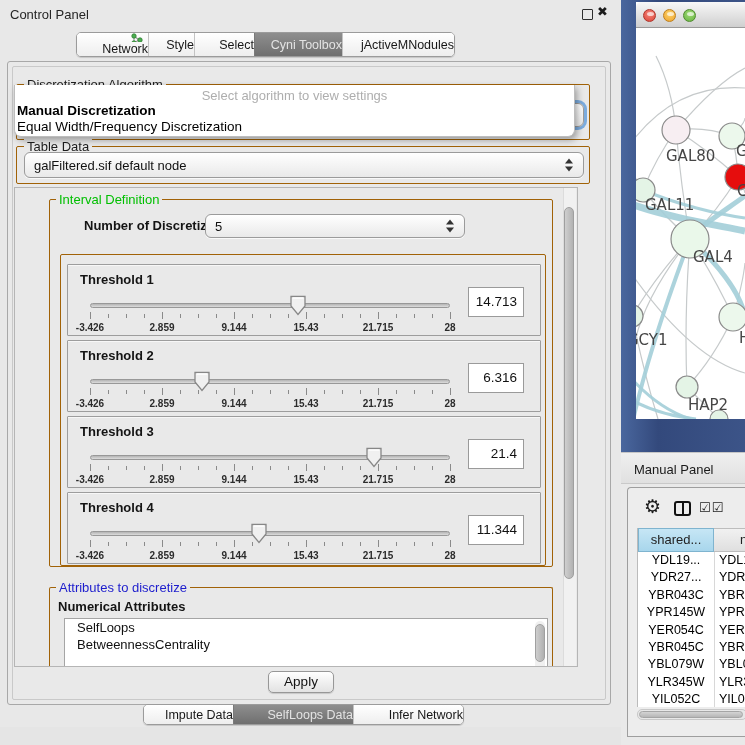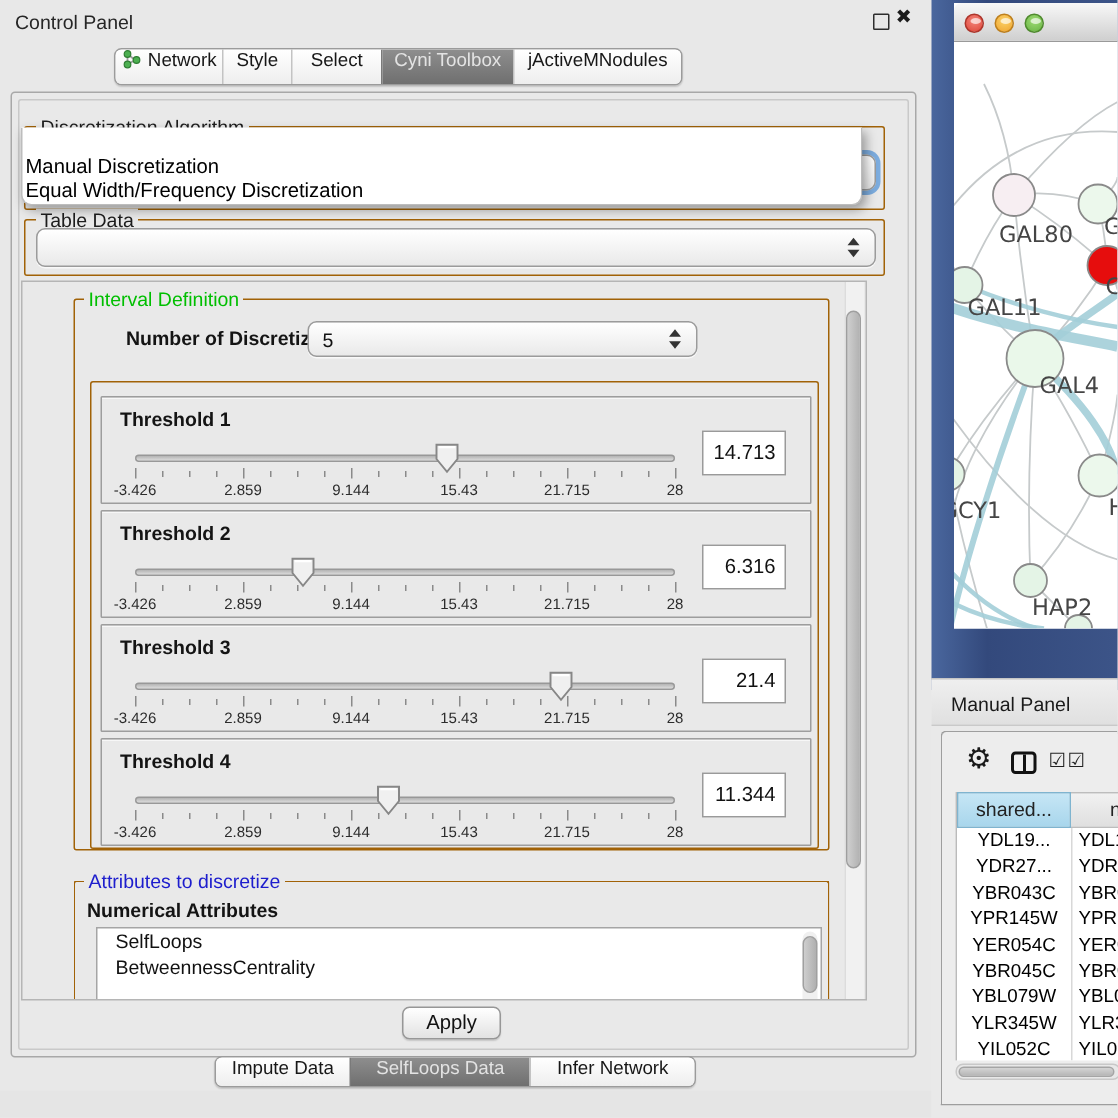--- a/index.html
+++ b/index.html
@@ -8,22 +8,22 @@
 
   
   .control-panel { position:absolute; left:0; top:0; width:621px; height:745px; background:#e8e8e8; }
   .cp-title { position:absolute; left:10px; top:7px; font-size:13px; color:#262626; }
   .cp-float { position:absolute; left:582px; top:9px; width:11px; height:11px; border:1.5px solid #2d2d2d; border-radius:1px; background:transparent; }
   .cp-close { position:absolute; left:597px; top:4px; font-size:13px; font-weight:bold; color:#1b1b1b; font-family:"DejaVu Sans",sans-serif; }
 
   
   .seg-bar { position:absolute; display:flex; border:1px solid #9b9b9b; border-radius:5px;
     overflow:hidden; background:linear-gradient(#ffffff,#ededed); box-shadow:0 1px 1px rgba(0,0,0,.15); }
-  .seg { display:flex; align-items:flex-start; justify-content:center; font-size:12.5px; color:#171717;
-    border-left:1px solid #c3c3c3; background:linear-gradient(#ffffff,#eeeeee); white-space:nowrap; overflow:hidden; }
+  .seg { display:flex; align-items:flex-end; justify-content:center; font-size:12.5px; color:#171717;
+    border-left:1px solid #c3c3c3; background:linear-gradient(#ffffff,#eeeeee); white-space:nowrap; overflow:hidden;flex-direction:column; }
   .seg:first-child { border-left:none; }
   .seg.sel { background:linear-gradient(#8e8e8e,#6f6f6f); color:#e3e3e3; border-left-color:#7a7a7a; }
   .top-tabs { left:76px; top:32px; height:25px; }
   .top-tabs .seg { height:23px; }
   .bottom-tabs { left:143px; top:704px; height:21px; }
   .bottom-tabs .seg { height:19px; }
 
   .net-icon-svg { margin-right:5px; }
 
   
@@ -45,21 +45,21 @@
   .stepper { position:absolute; right:9px; top:50%; transform:translateY(-50%); width:9px; }
   .stepper i { display:block; width:0; height:0; border-left:4.5px solid transparent; border-right:4.5px solid transparent; }
   .stepper .up { border-bottom:5px solid #333; margin-bottom:3px; }
   .stepper .dn { border-top:5px solid #333; }
 
   
   .popup { position:absolute; left:14px; top:85px; width:561px; height:52px; background:#ffffff;
     border:1px solid #bdbdbd; border-top:none; border-radius:0 0 7px 7px;
     box-shadow:2px 3px 7px rgba(0,0,0,.35); z-index:30; }
   .popup .prompt { position:absolute; left:0; right:0; top:3px; text-align:center; font-size:13px; color:#aeaeae; }
-  .popup .item1 { position:absolute; left:2px; top:18px; font-size:13.5px; font-weight:normal; color:#000; }
+  .popup .item1 { position:absolute; left:2px; top:18px; font-size:13.5px; font-weight:bold; color:#000; }
   .popup .item2 { position:absolute; left:2px; top:34px; font-size:13.5px; color:#000; }
 
   
   .viewport { position:absolute; left:14px; top:187px; width:564px; height:480px;
     border:1px solid #b5b5b5; background:#e9e9e9; overflow:hidden; }
   .vscroll-track { position:absolute; right:1px; top:0; width:13px; height:478px; background:#f1f1f1; border-left:1px solid #dcdcdc; }
   .vscroll-thumb { position:absolute; right:2.5px; top:19px; width:10px; height:372px; border-radius:5px;
     background:linear-gradient(90deg,#cfcfcf,#b2b2b2); border:1px solid #9f9f9f; }
 
   .bold13 { font-size:13px; font-weight:bold; color:#141414; position:absolute; white-space:nowrap; }
@@ -67,21 +67,21 @@
   
   .thr-panel { position:absolute; left:6px; width:474px; height:72px; background:#e9e9e9;
     border:1px solid #9d9d9d; border-radius:1px; box-shadow:inset 0 1px 0 #f7f7f7; }
   .thr-label { position:absolute; left:12px; top:7px; font-size:13px; font-weight:bold; color:#141414; }
   .slider-wrap { position:absolute; left:20px; top:30px; width:364px; height:40px; }
   .sl-track { position:absolute; left:2px; top:8px; width:360px; height:5px; border-radius:3px;
     background:linear-gradient(#b4b4b4,#dcdcdc); border:1px solid #989898; }
   .tick { position:absolute; width:1px; background:#8a8a8a; }
   .tick.major { top:17px; height:7px; }
   .tick.minor { top:19px; height:4px; }
-  .tick-lbl { position:absolute; top:27px; width:50px; text-align:center; font-size:10px; font-weight:normal; color:#2c2c2c; }
+  .tick-lbl { position:absolute; top:27px; width:50px; text-align:center; font-size:10px; font-weight:bold; color:#2c2c2c; }
   .thumb { position:absolute; top:0px; width:18px; height:22px; }
   .val-box { position:absolute; left:400px; top:22px; width:56px; height:30px; background:#fff;
     border:1px solid #9a9a9a; font-size:13.5px; color:#111; text-align:right; padding:6px 6px 0 0; }
 
   
   .attr-list { position:absolute; left:14px; top:30px; width:484px; height:56px; background:#ffffff;
     border:1px solid #a5a5a5; overflow:hidden; }
   .attr-item { font-size:13px; color:#111; padding-left:12px; height:17px; line-height:17px; white-space:nowrap; }
   .list-scroll { position:absolute; right:2px; top:2px; width:10px; height:50px; background:#f0f0f0; border-radius:5px; }
   .list-thumb { position:absolute; right:0; top:3px; width:10px; height:38px; border-radius:5px;
@@ -169,27 +169,29 @@
   <div class="group" style="left:16px;top:84px;width:574px;height:56px"></div>
   <div class="gtitle gt-dark" style="left:24px;top:77px">Discretization Algorithm</div>
   <div class="combo focused" style="left:24px;top:103px;width:560px;height:24px">
     <span class="stepper">
         <i class="up"></i>
         <i class="dn"></i>
       </span>
   </div>
 
   <div class="popup">
+    <div class="prompt">Select algorithm to view settings</div>
     <div class="item1">Manual Discretization</div>
     <div class="item2">Equal Width/Frequency Discretization</div>
   </div>
 
   <div class="group" style="left:16px;top:146px;width:574px;height:38px"></div>
   <div class="gtitle gt-dark" style="left:24px;top:139px">Table Data</div>
   <div class="combo" style="left:24px;top:152px;width:560px;height:26px">
+    <span>galFiltered.sif default node</span>
     <span class="stepper">
         <i class="up"></i>
         <i class="dn"></i>
       </span>
   </div>
 
   <div class="viewport">
 
     <div class="group" style="left:34px;top:11px;width:504px;height:368px">
       <div class="gtitle gt-green" style="left:6px;top:-8px">Interval Definition</div>

